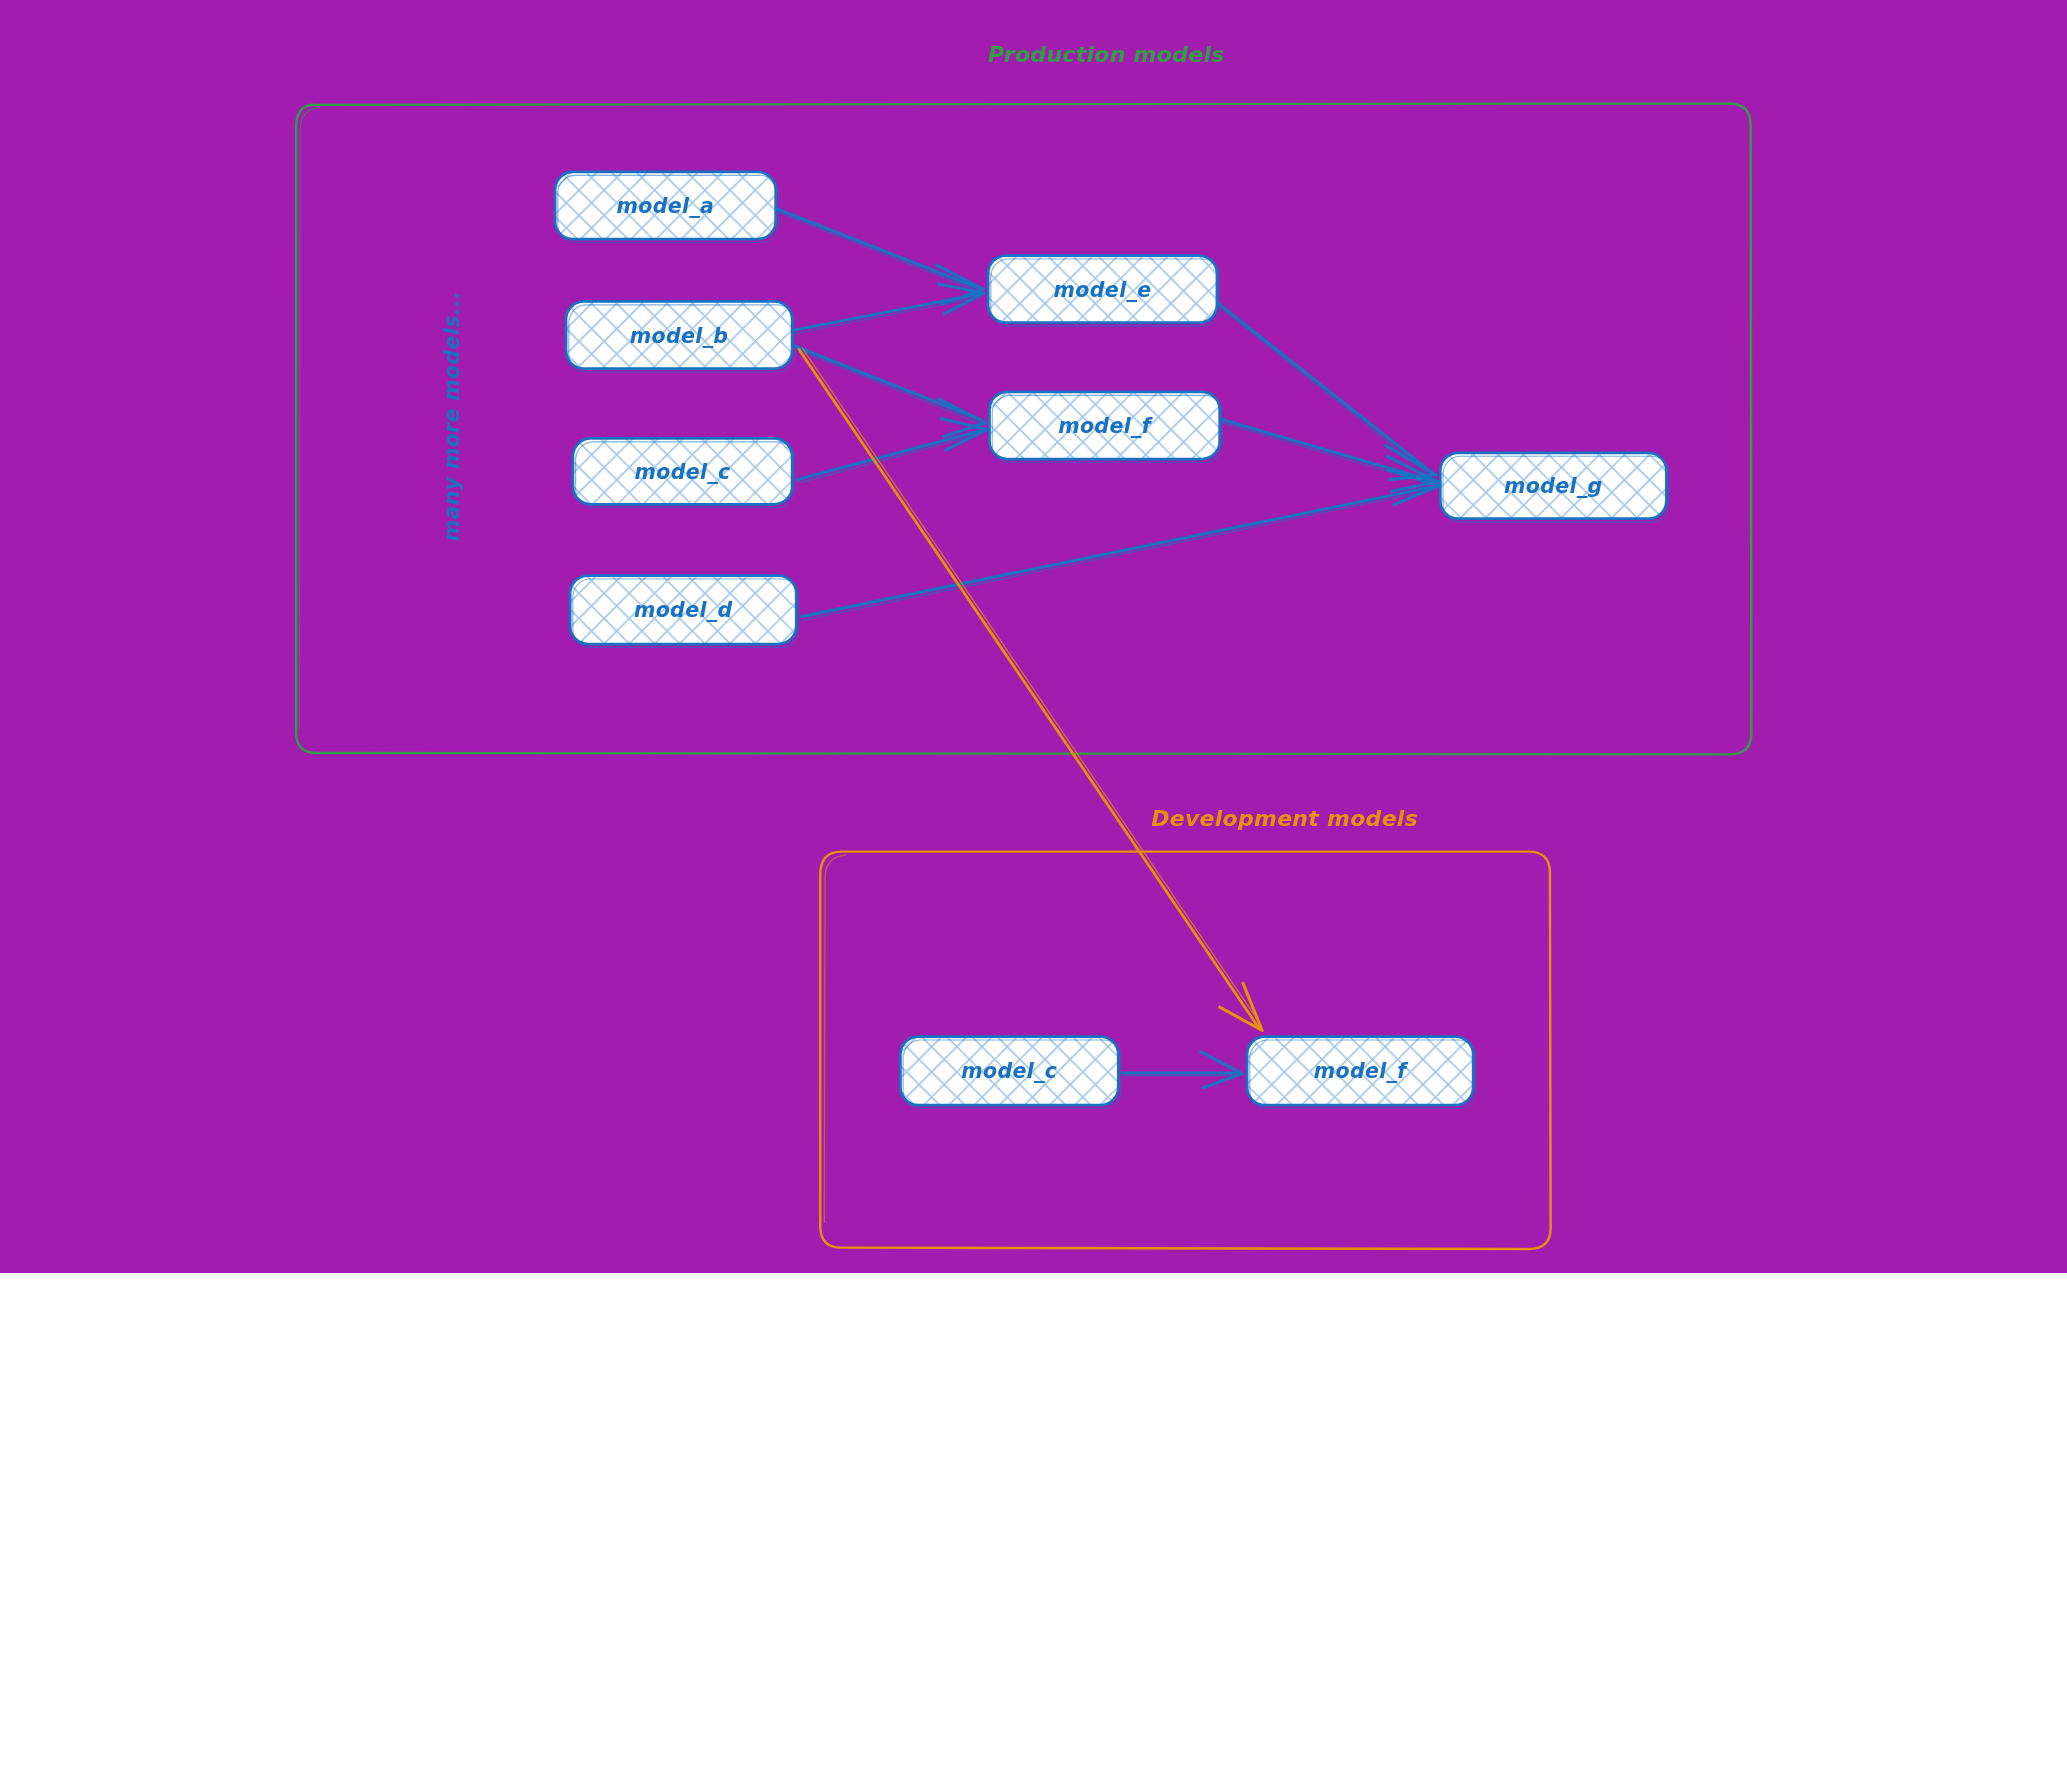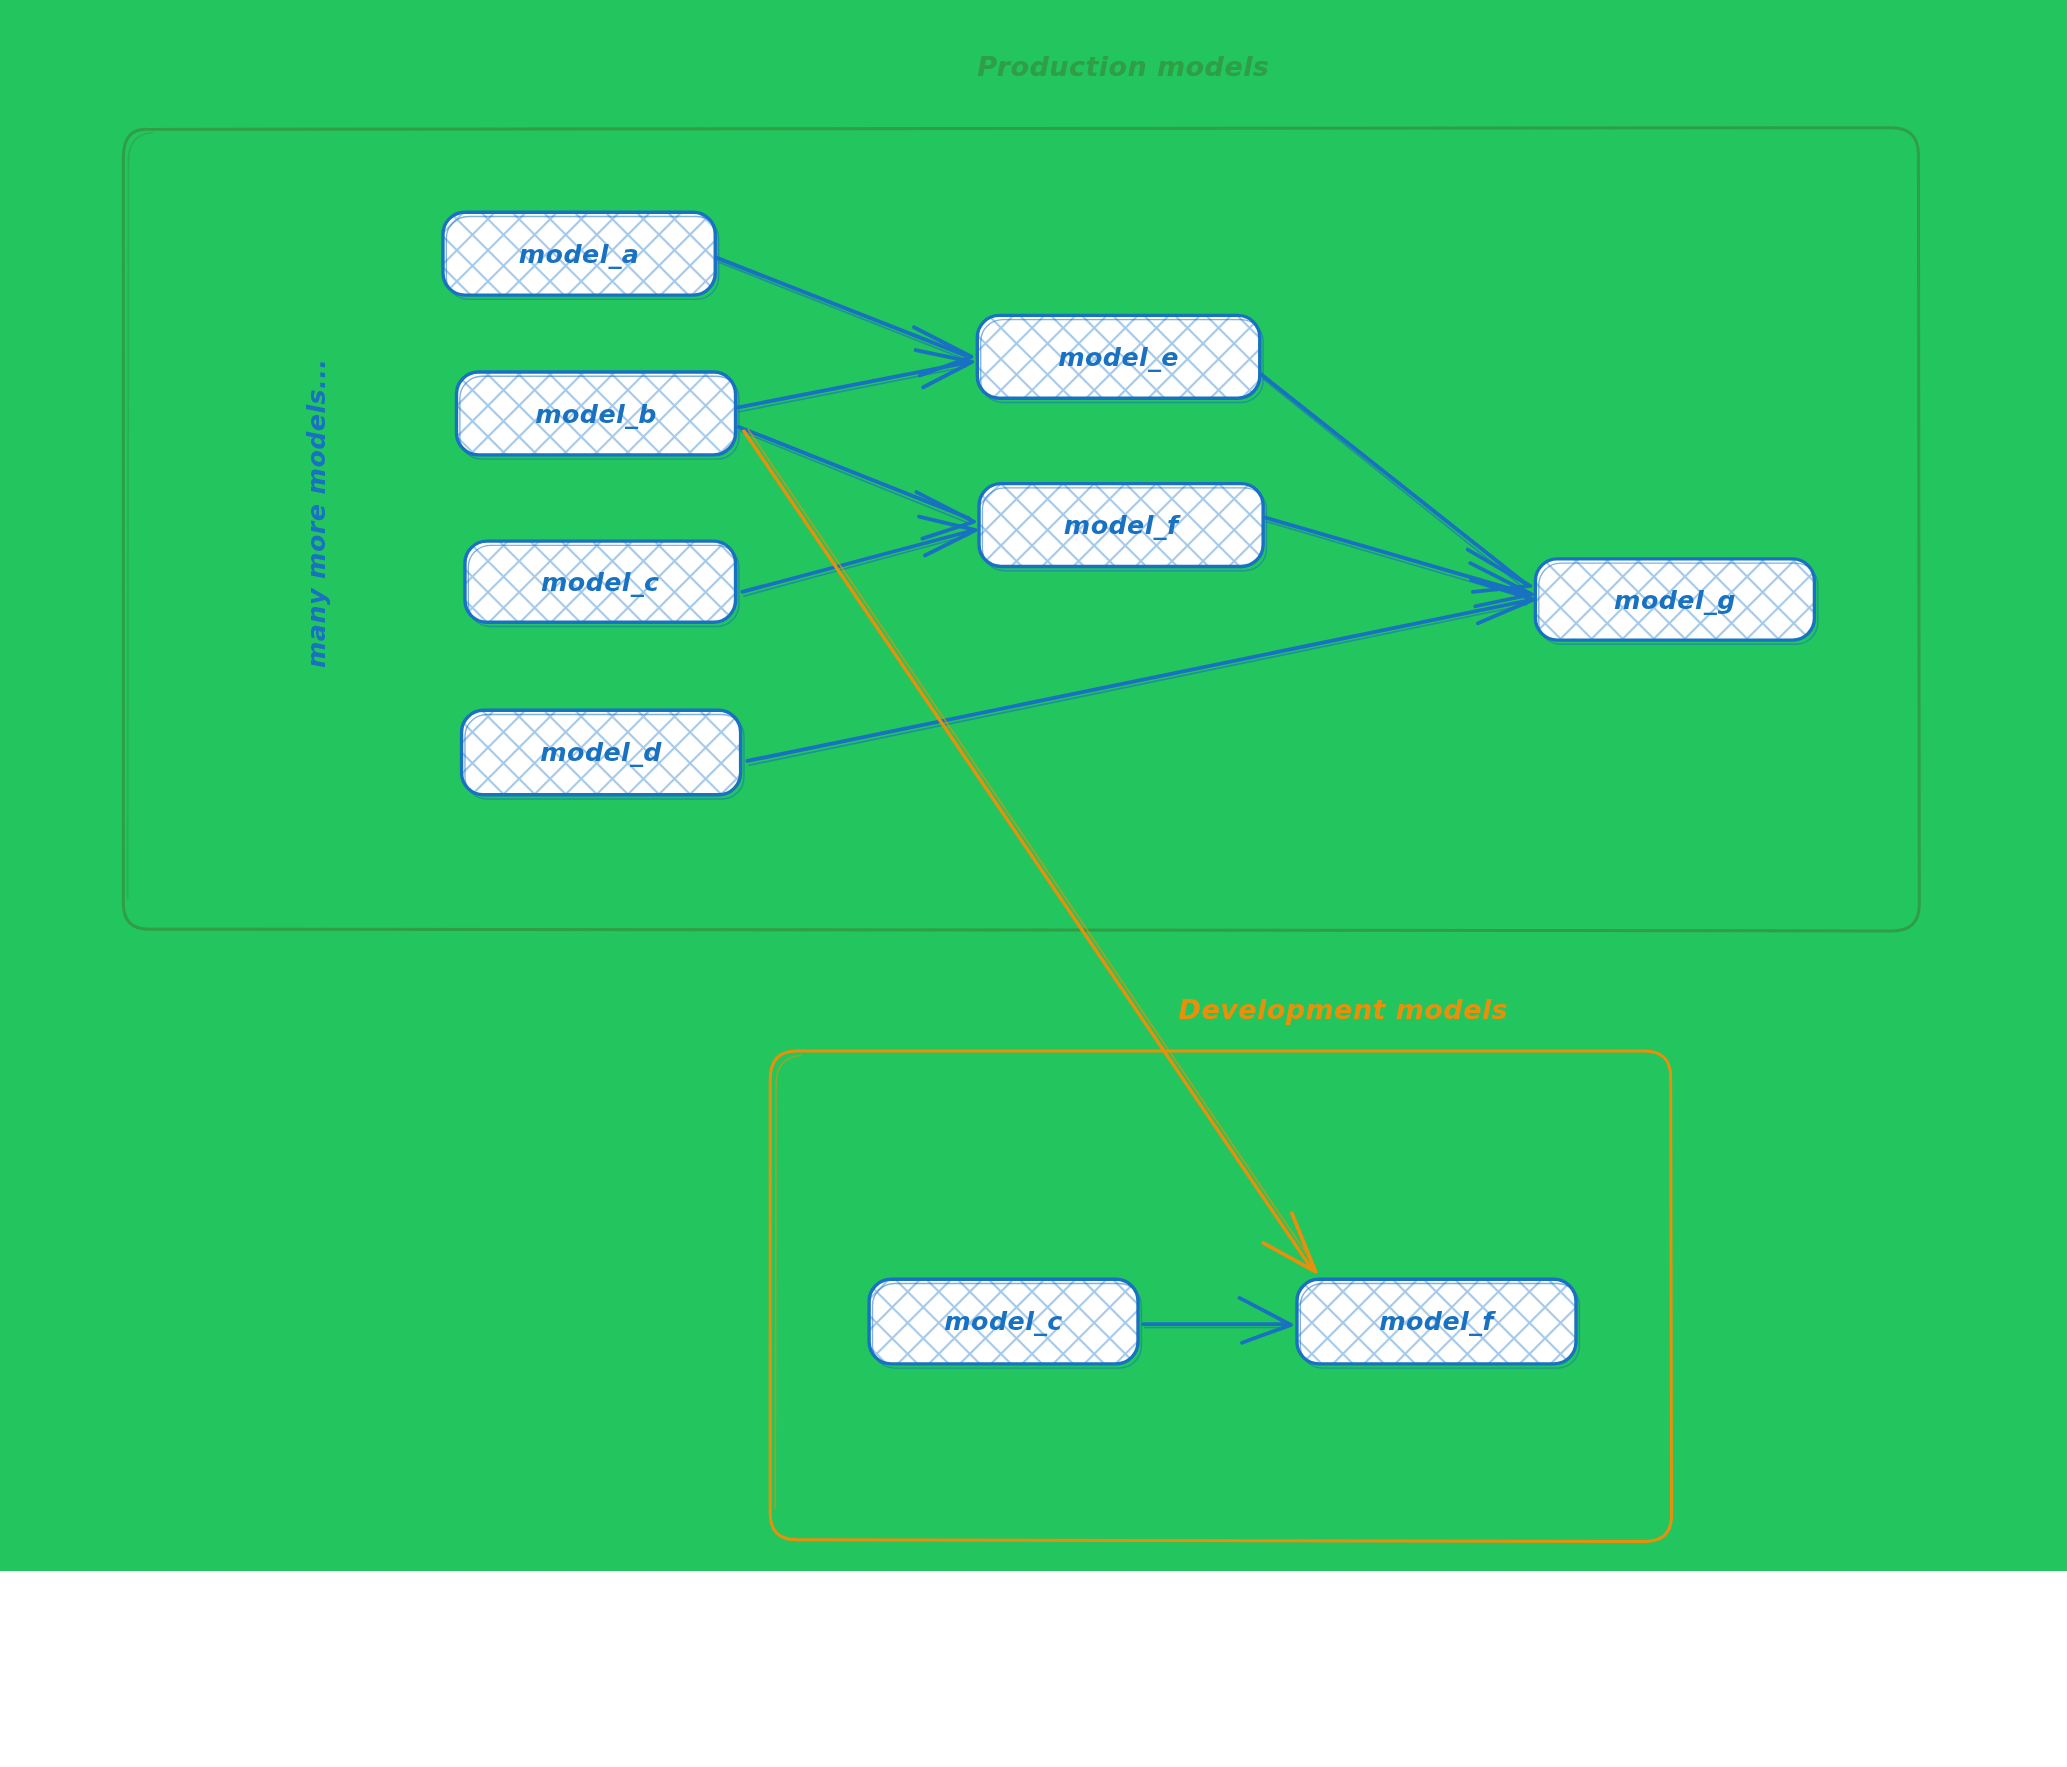--- a/index.html
+++ b/index.html
@@ -7,22 +7,22 @@
     margin: 0;
     padding: 0;
     background: #ffffff;
   }
   body {
     font-family: "DejaVu Sans", sans-serif;
   }
   #canvas {
     position: relative;
     width: 2068px;
-    height: 1571px;
-    background: #22c55e;
+    height: 1273px;
+    background: #a21caf;
     overflow: hidden;
   }
   #scene {
     position: absolute;
     inset: 0;
     width: 100%;
     height: 100%;
   }
   svg text {
     font-family: "DejaVu Sans", sans-serif;

